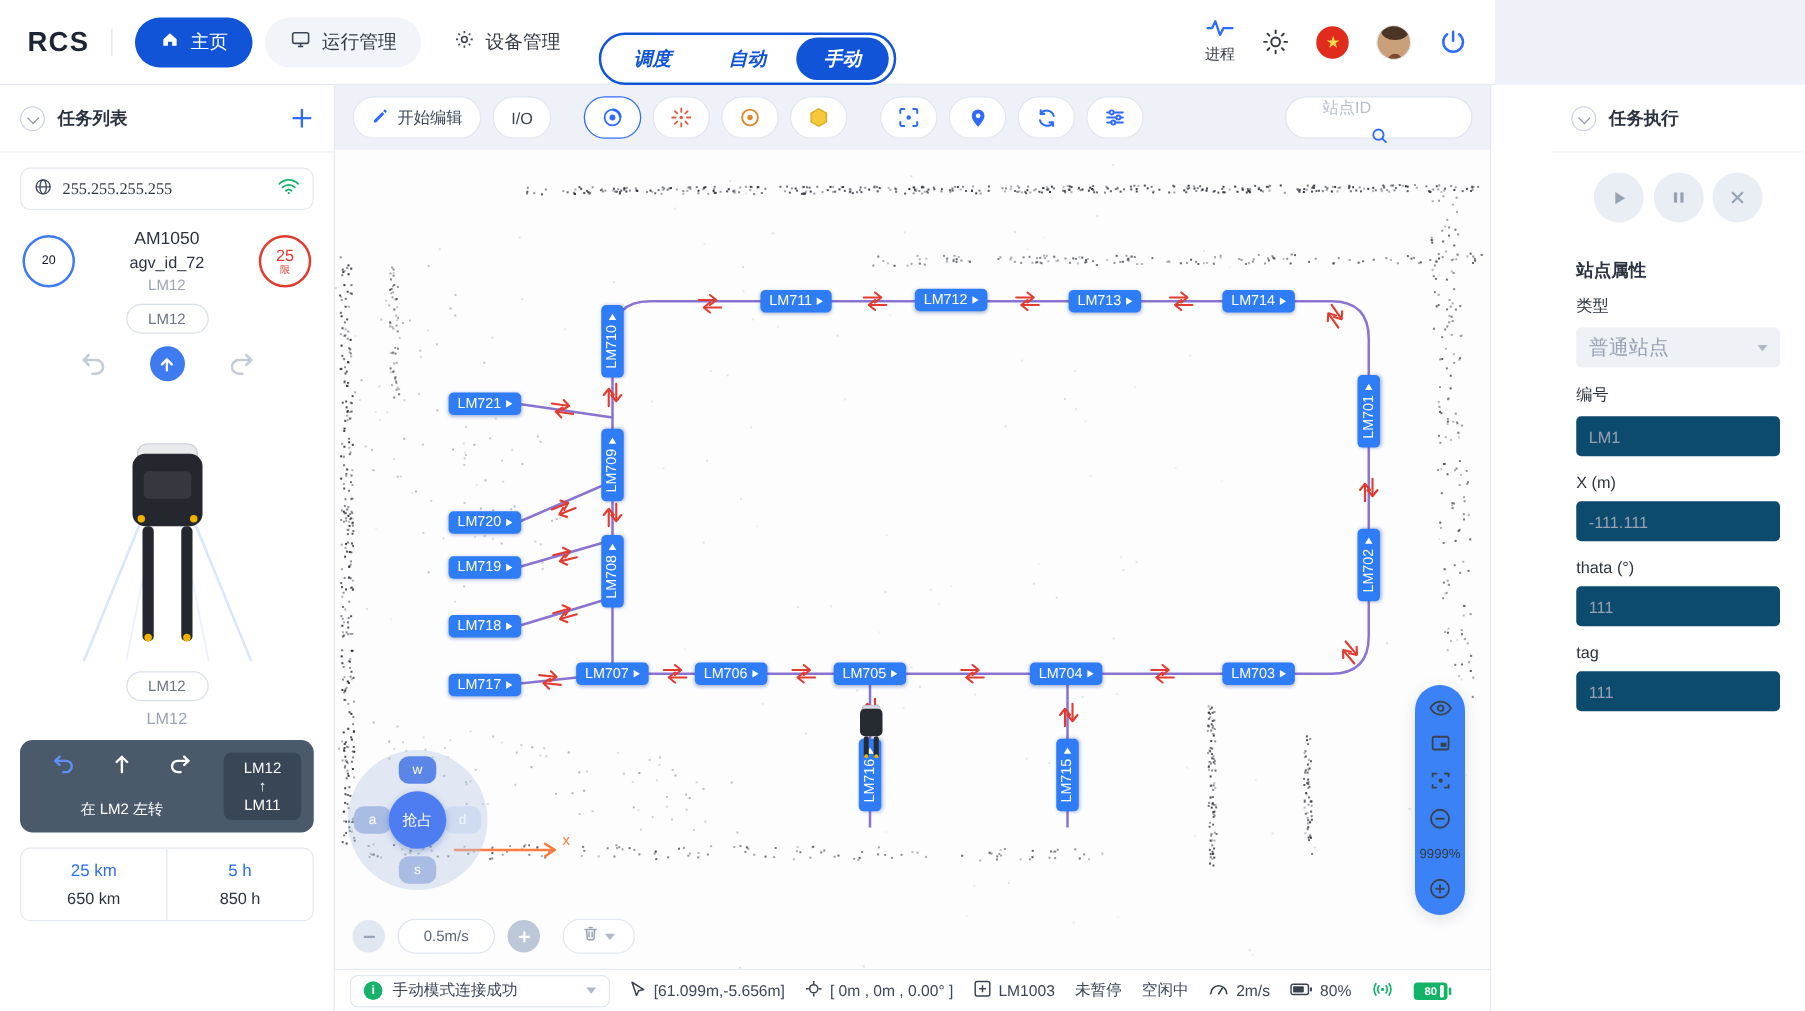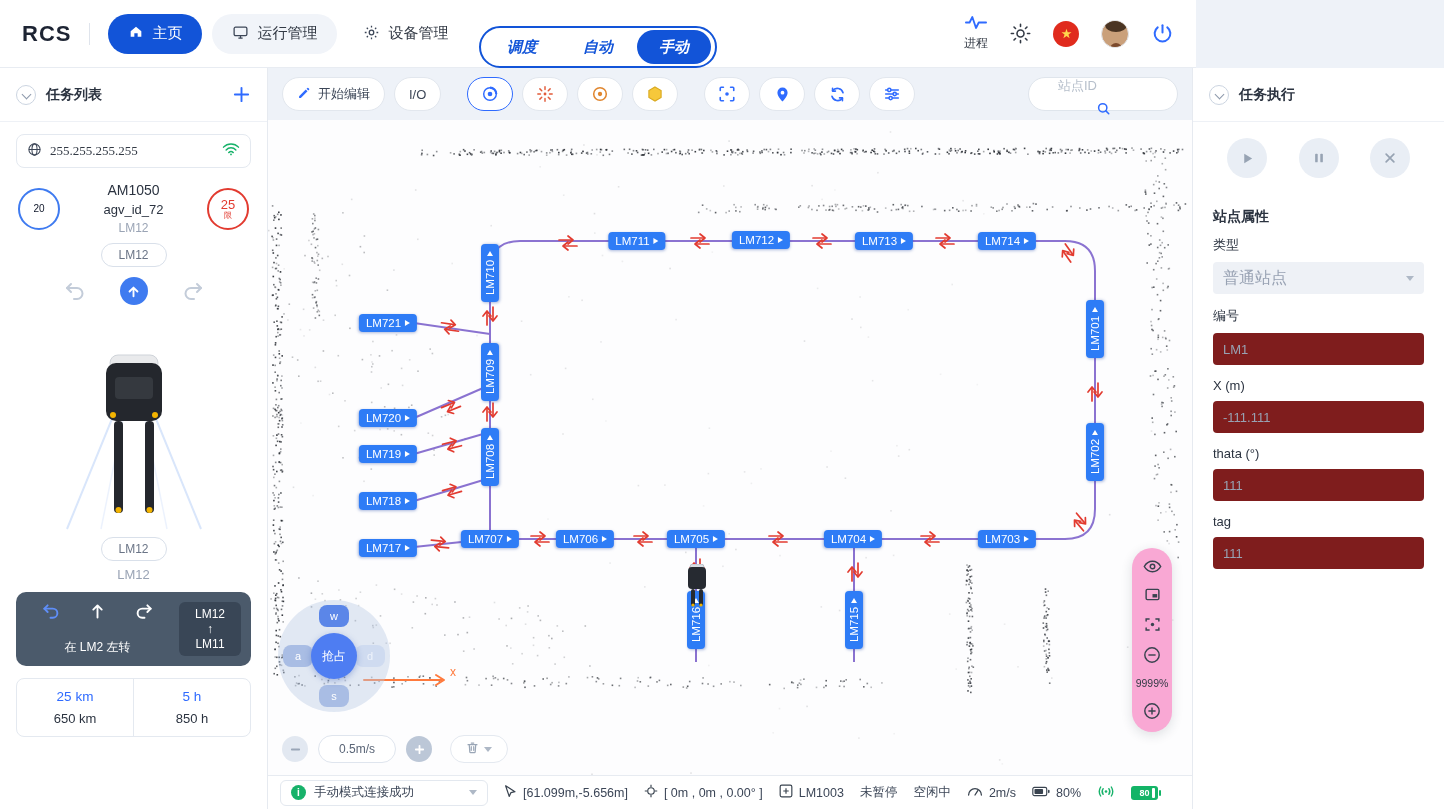--- a/index.html
+++ b/index.html
@@ -21,21 +21,21 @@
   .nav-right { margin-left:auto; display:flex; align-items:center; gap:22px; }
   .process { display:flex; flex-direction:column; align-items:center; gap:2px; font-size:12px; color:#333a45; cursor:pointer; }
   .flag { width:26px; height:26px; border-radius:50%; background:#e02b1d; display:flex; align-items:center; justify-content:center; cursor:pointer; }
   .avatar { width:28px; height:28px; border-radius:50%; background:#caa07a; position:relative; overflow:hidden; cursor:pointer; border:1px solid #e2e6ec; }
   .avatar::before { content:""; position:absolute; left:3px; top:-3px; width:22px; height:14px; border-radius:50%; background:#4a3423; }
   .avatar::after { content:""; position:absolute; left:8px; bottom:-6px; width:12px; height:10px; border-radius:6px 6px 0 0; background:#7c4a2d; }
 
   
   .content { flex:1; display:flex; height:741px; position:relative; }
   .left-panel { width:268px; background:#fff; border-right:1px solid #e6eaf0; flex:0 0 268px; display:flex; flex-direction:column; }
-  .right-panel { width:252px; background:#fff; border-left:1px solid #e6eaf0; flex:0 0 252px; }
+  .right-panel { width:252px; background:#fff; border-left:1px solid #e6eaf0; flex:0 0 252px;padding-left:48px; }
   .map-col { width:924px; flex:0 0 924px; display:flex; flex-direction:column; background:#eef2f8; }
 
   
   .p-head { height:54px; display:flex; align-items:center; gap:10px; padding:0 16px; border-bottom:1px solid #eef1f6; }
   .p-title { font-size:14px; font-weight:bold; color:#2b3340; }
   .chev { width:20px; height:20px; border:1px solid #ccd5e1; border-radius:50%; position:relative; cursor:pointer; flex:0 0 20px; }
   .chev::after { content:""; position:absolute; left:6px; top:5px; width:6px; height:6px; border-right:1.6px solid #8d99ab; border-bottom:1.6px solid #8d99ab; transform:rotate(45deg); }
   .p-head .spacer { flex:1; }
 
   
@@ -95,21 +95,21 @@
   .axis { position:absolute; left:88px; top:538px; z-index:4; }
 
   .speed-row { position:absolute; left:14px; bottom:12px; display:flex; align-items:center; gap:10px; z-index:5; }
   .rnd-btn { width:26px; height:26px; border-radius:50%; border:none; display:flex; align-items:center; justify-content:center; font-size:15px; cursor:pointer; }
   .rnd-btn.minus { background:#e2e8f1; color:#9aa6b8; }
   .rnd-btn.plus { background:#bcc7d7; color:#fff; }
   .speed-pill { height:28px; width:78px; border:1px solid #dfe5ee; border-radius:14px; background:#fff; display:flex; align-items:center; justify-content:center; font-size:12px; color:#5a6577; }
   .trash-pill { height:28px; width:58px; border:1px solid #e4e9f0; border-radius:14px; background:#fff; display:flex; align-items:center; justify-content:center; gap:5px; cursor:pointer; margin-left:8px; }
   .caret { width:0; height:0; border-left:4px solid transparent; border-right:4px solid transparent; border-top:5px solid #aeb8c6; }
 
-  .map-tools { position:absolute; right:20px; top:428px; width:40px; background:#f9a8d4; border-radius:20px; box-shadow:0 3px 12px rgba(30,40,60,.14); display:flex; flex-direction:column; align-items:center; gap:13px; padding:12px 0; z-index:6; }
+  .map-tools { position:absolute; right:20px; top:428px; width:40px; background:#3b82f6; border-radius:20px; box-shadow:0 3px 12px rgba(30,40,60,.14); display:flex; flex-direction:column; align-items:center; gap:13px; padding:12px 0; z-index:6; }
   .map-tools .zoom-label { font-size:10.5px; color:#333a45; }
   .mt-btn { background:none; border:none; cursor:pointer; display:flex; padding:0; }
 
   
   .status-bar { height:34px; background:#fff; border-top:1px solid #e7ebf1; display:flex; align-items:center; gap:16px; padding:0 12px; font-size:12.5px; color:#3c4657; flex:0 0 34px; }
   .msg-select { height:26px; border:1px solid #e3e8ef; border-radius:6px; display:flex; align-items:center; gap:8px; padding:0 10px; cursor:pointer; min-width:208px; }
   .info-dot { width:15px; height:15px; border-radius:50%; background:#17b26a; color:#fff; font-size:10px; font-weight:bold; display:flex; align-items:center; justify-content:center; font-style:normal; }
   .msg-select .spacer { flex:1; }
   .sb-item { display:flex; align-items:center; gap:6px; white-space:nowrap; }
   .batt-pill { width:27px; height:14px; background:#13b467; border-radius:3px; position:relative; display:flex; align-items:center; justify-content:center; }
@@ -117,21 +117,21 @@
   .batt-pill::before { content:""; position:absolute; right:3px; top:2px; width:3px; height:10px; background:#fff; border-radius:1px; }
   .batt-pill::after { content:""; position:absolute; right:-3px; top:4px; width:2.5px; height:6px; background:#13b467; border-radius:1px; }
 
   
   .exec-row { display:flex; justify-content:space-between; padding:16px 34px; }
   .exec-btn { width:40px; height:40px; border-radius:50%; background:#e9eef5; border:none; display:flex; align-items:center; justify-content:center; cursor:pointer; }
   .sec-title { font-size:14px; font-weight:bold; color:#2b3340; padding:14px 20px 10px; }
   .field { padding:0 20px; margin-bottom:13px; }
   .field label { display:block; font-size:13px; color:#2b3340; margin-bottom:8px; }
   .field .box { height:32px; background:#eef1f6; border-radius:4px; display:flex; align-items:center; padding:0 10px; font-size:16px; color:#98a2b3; }
-  .field input { width:100%; height:32px; background:#7f1d1d; border:none; border-radius:4px; padding:0 10px; font-size:13px; color:#98a2b3; font-family:inherit; outline:none; }
+  .field input { width:100%; height:32px; background:#0c4a6e; border:none; border-radius:4px; padding:0 10px; font-size:13px; color:#98a2b3; font-family:inherit; outline:none; }
   .field .box.select { justify-content:space-between; cursor:pointer; }
 </style>
 </head>
 <body>
 
 <div class="app">
 
   <header class="navbar" style="position:relative;">
     <div class="logo">RCS</div>
     <div class="nav-div"></div>

